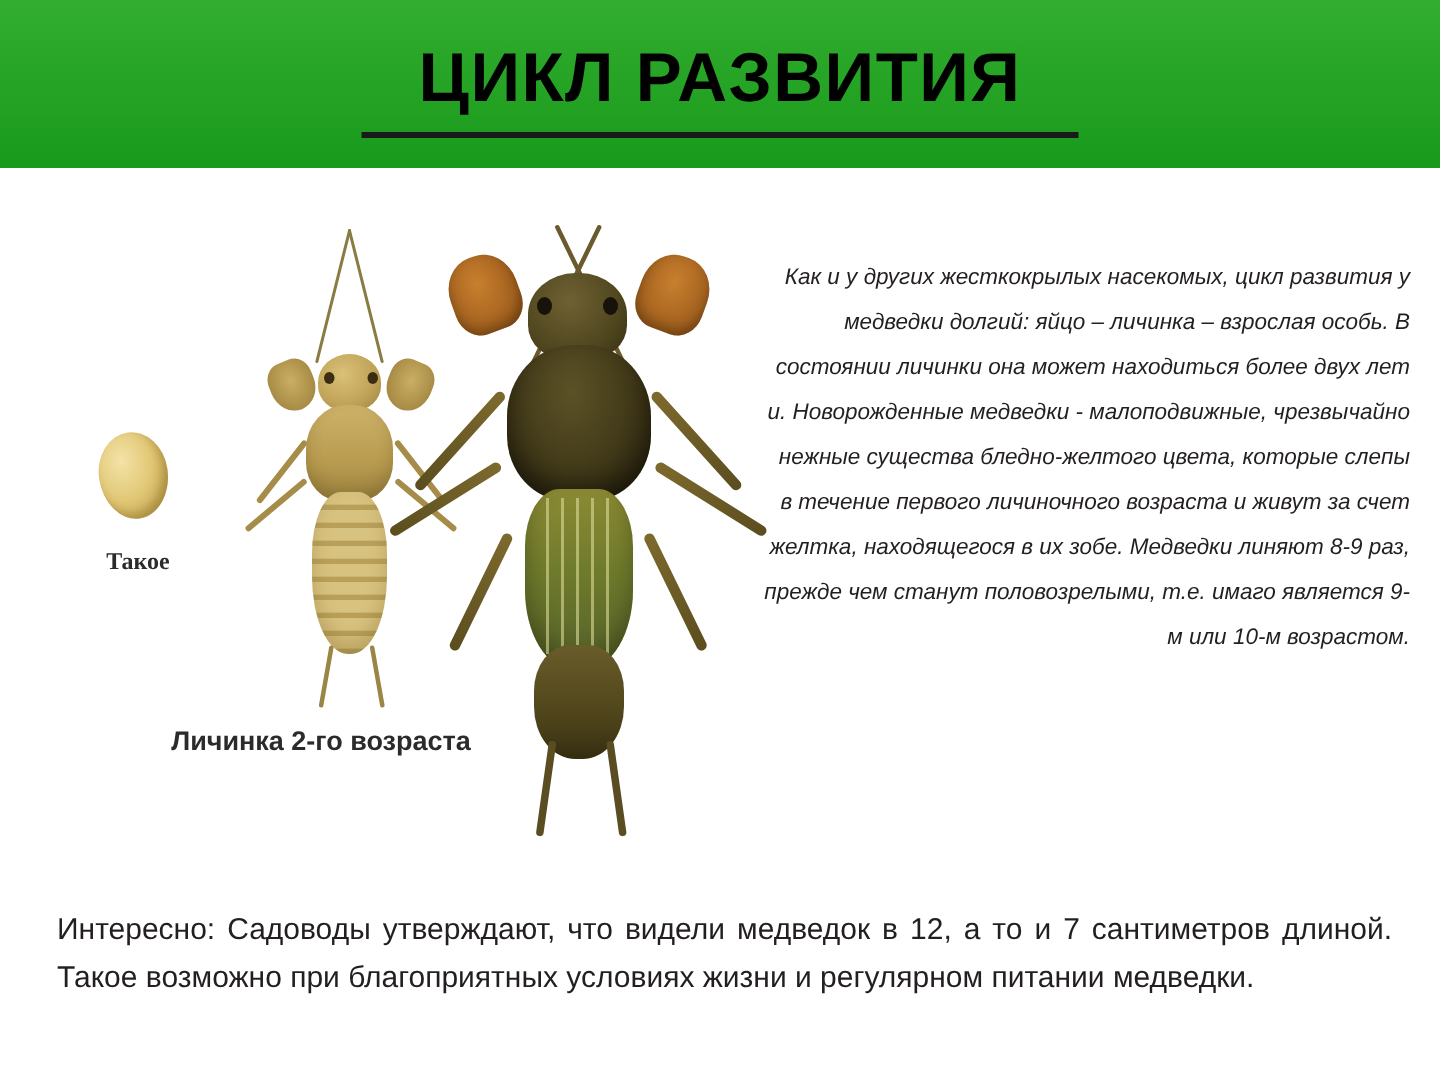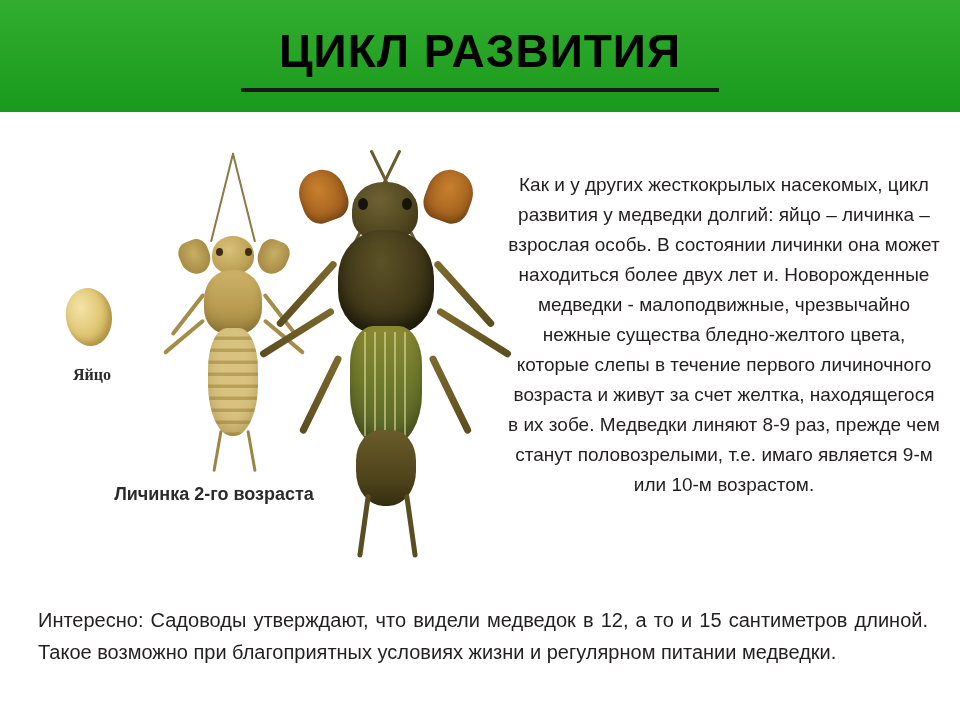--- a/index.html
+++ b/index.html
@@ -307,25 +307,26 @@
   .adult .leg.r1 { left: 146px; top: 128px; transform: rotate(-42deg); }
   .adult .leg.r2 { left: 148px; top: 176px; transform: rotate(-58deg); }
   .adult .leg.r3 { left: 142px; top: 222px; transform: rotate(-26deg); }
 
   
   .body-text {
     position: absolute;
     left: 508px;
     top: 58px;
     width: 432px;
-    text-align: center;
-    font-size: 19px;
+    text-align: right;
+    font-size: 15px;
     line-height: 30px;
     color: #231f20;
     font-family: "Liberation Sans", sans-serif;
+    font-style: italic;
   }
 
   
   .footer-note {
     position: absolute;
     left: 38px;
     top: 604px;
     width: 890px;
     font-size: 20px;
     line-height: 32px;
@@ -354,21 +355,21 @@
     </div>
     <div class="header-corner"></div>
     <div class="header-corner-dark"></div>
   </div>
 
   <div class="content">
 
     <div class="figure">
 
       <div class="egg"></div>
-      <div class="label-egg">Яйцо</div>
+      <div class="label-egg">Такое</div>
 
       <div class="larva">
         <div class="antenna l"></div>
         <div class="antenna r"></div>
         <div class="foreleg l"></div>
         <div class="foreleg r"></div>
         <div class="head"></div>
         <div class="eye l"></div>
         <div class="eye r"></div>
         <div class="leg l1"></div>
@@ -406,15 +407,15 @@
         <div class="abdomen"></div>
         <div class="cercus l"></div>
         <div class="cercus r"></div>
       </div>
     </div>
 
     <div class="body-text">Как и у других жесткокрылых насекомых, цикл развития у медведки долгий: яйцо – личинка – взрослая особь. В состоянии личинки она может находиться более двух лет и. Новорожденные медведки - малоподвижные, чрезвычайно нежные существа бледно-желтого цвета, которые слепы в течение первого личиночного возраста и живут за счет желтка, находящегося в их зобе. Медведки линяют 8-9 раз, прежде чем станут половозрелыми, т.е. имаго является 9-м или 10-м возрастом.</div>
   </div>
 
   <div class="footer-rule"></div>
-  <div class="footer-note">Интересно: Садоводы утверждают, что видели медведок в 12, а то и 15 сантиметров длиной. Такое возможно при благоприятных условиях жизни и регулярном питании медведки.</div>
+  <div class="footer-note">Интересно: Садоводы утверждают, что видели медведок в 12, а то и 7 сантиметров длиной. Такое возможно при благоприятных условиях жизни и регулярном питании медведки.</div>
 
 </div>
 
 </body></html>

